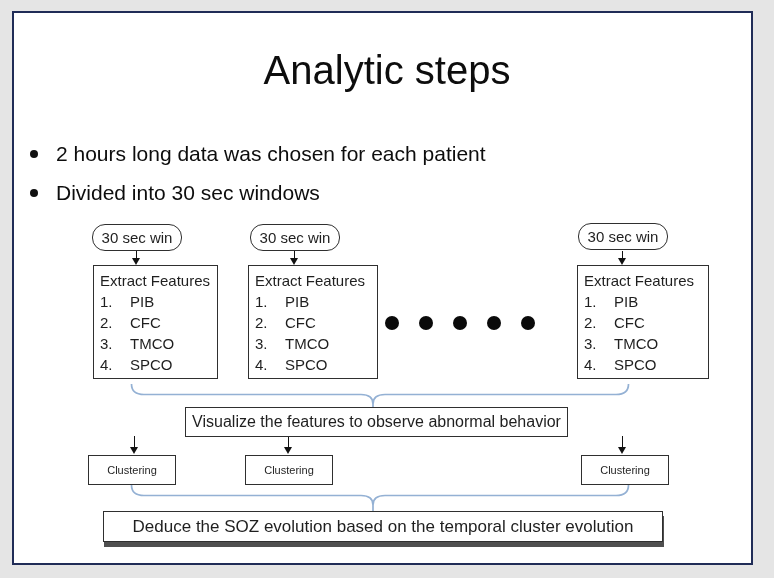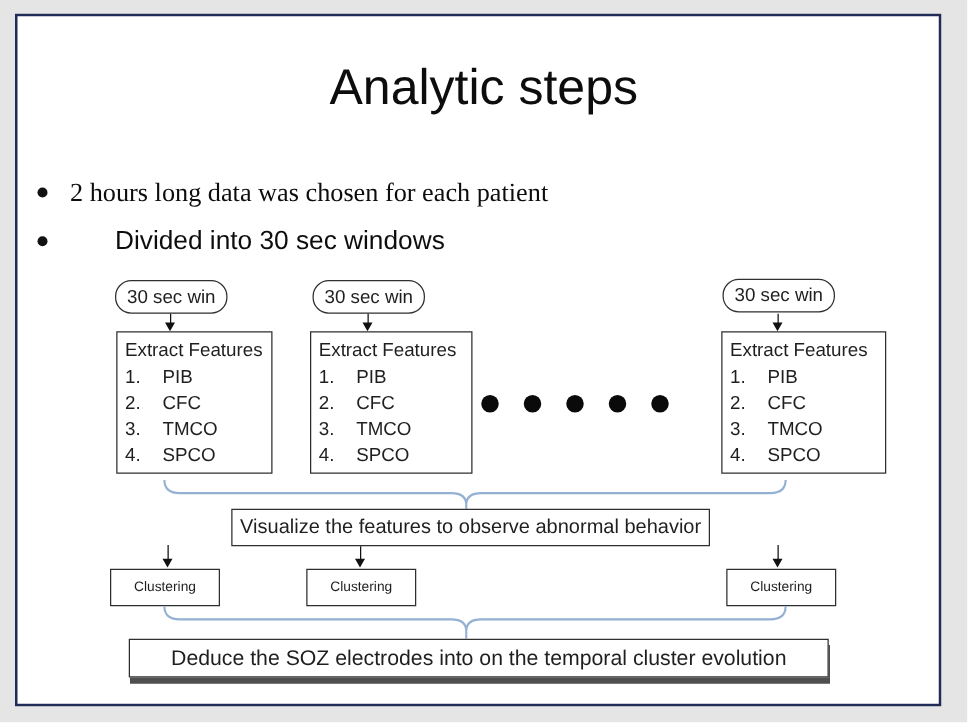--- a/index.html
+++ b/index.html
@@ -42,25 +42,25 @@
   .brace{position:absolute;left:130px;width:500px;height:26px;}
 </style>
 </head>
 <body>
 
 <div class="canvas">
   <div class="slide-frame"></div>
 
   <div class="slide-title">Analytic steps</div>
 
-  <div class="bullet-row" style="top:141px;font-family:Liberation Serif, serif;">
+  <div class="bullet-row" style="top:141px;">
     <span class="bullet-dot"></span>
     <span class="bullet-text">2 hours long data was chosen for each patient</span>
   </div>
-  <div class="bullet-row" style="top:180px;gap:36px;">
+  <div class="bullet-row" style="top:180px;">
     <span class="bullet-dot"></span>
     <span class="bullet-text">Divided into 30 sec windows</span>
   </div>
 
   <div>
     <div class="box win-box" style="left:92px;top:224px;">
       <span>30 sec win</span>
     </div>
     <div class="arrow" style="left:132px;top:251px;">
       <span class="shaft" style="height:8px;"></span>
@@ -180,15 +180,15 @@
 
   <div class="box wide-box" style="left:185px;top:407px;width:383px;height:30px;">
     <span>Visualize the features to observe abnormal behavior</span>
   </div>
 
   <svg class="brace" style="top:485px;" viewBox="0 0 500 26">
     <path d="M 1.5,0 Q 1.5,10.5 14,10.5 L 231,10.5 Q 243,10.5 243,20 L 243,26 M 243,20 Q 243,10.5 255,10.5 L 486,10.5 Q 498.5,10.5 498.5,0" fill="none" stroke="#94b1d4" stroke-width="1.7"></path>
   </svg>
 
   <div class="box wide-box deduce-box" style="left:103px;top:511px;width:560px;height:31px;">
-    <span>Deduce the SOZ electrodes into on the temporal cluster evolution</span>
+    <span>Deduce the SOZ evolution based on the temporal cluster evolution</span>
   </div>
 </div>
 
 </body></html>

